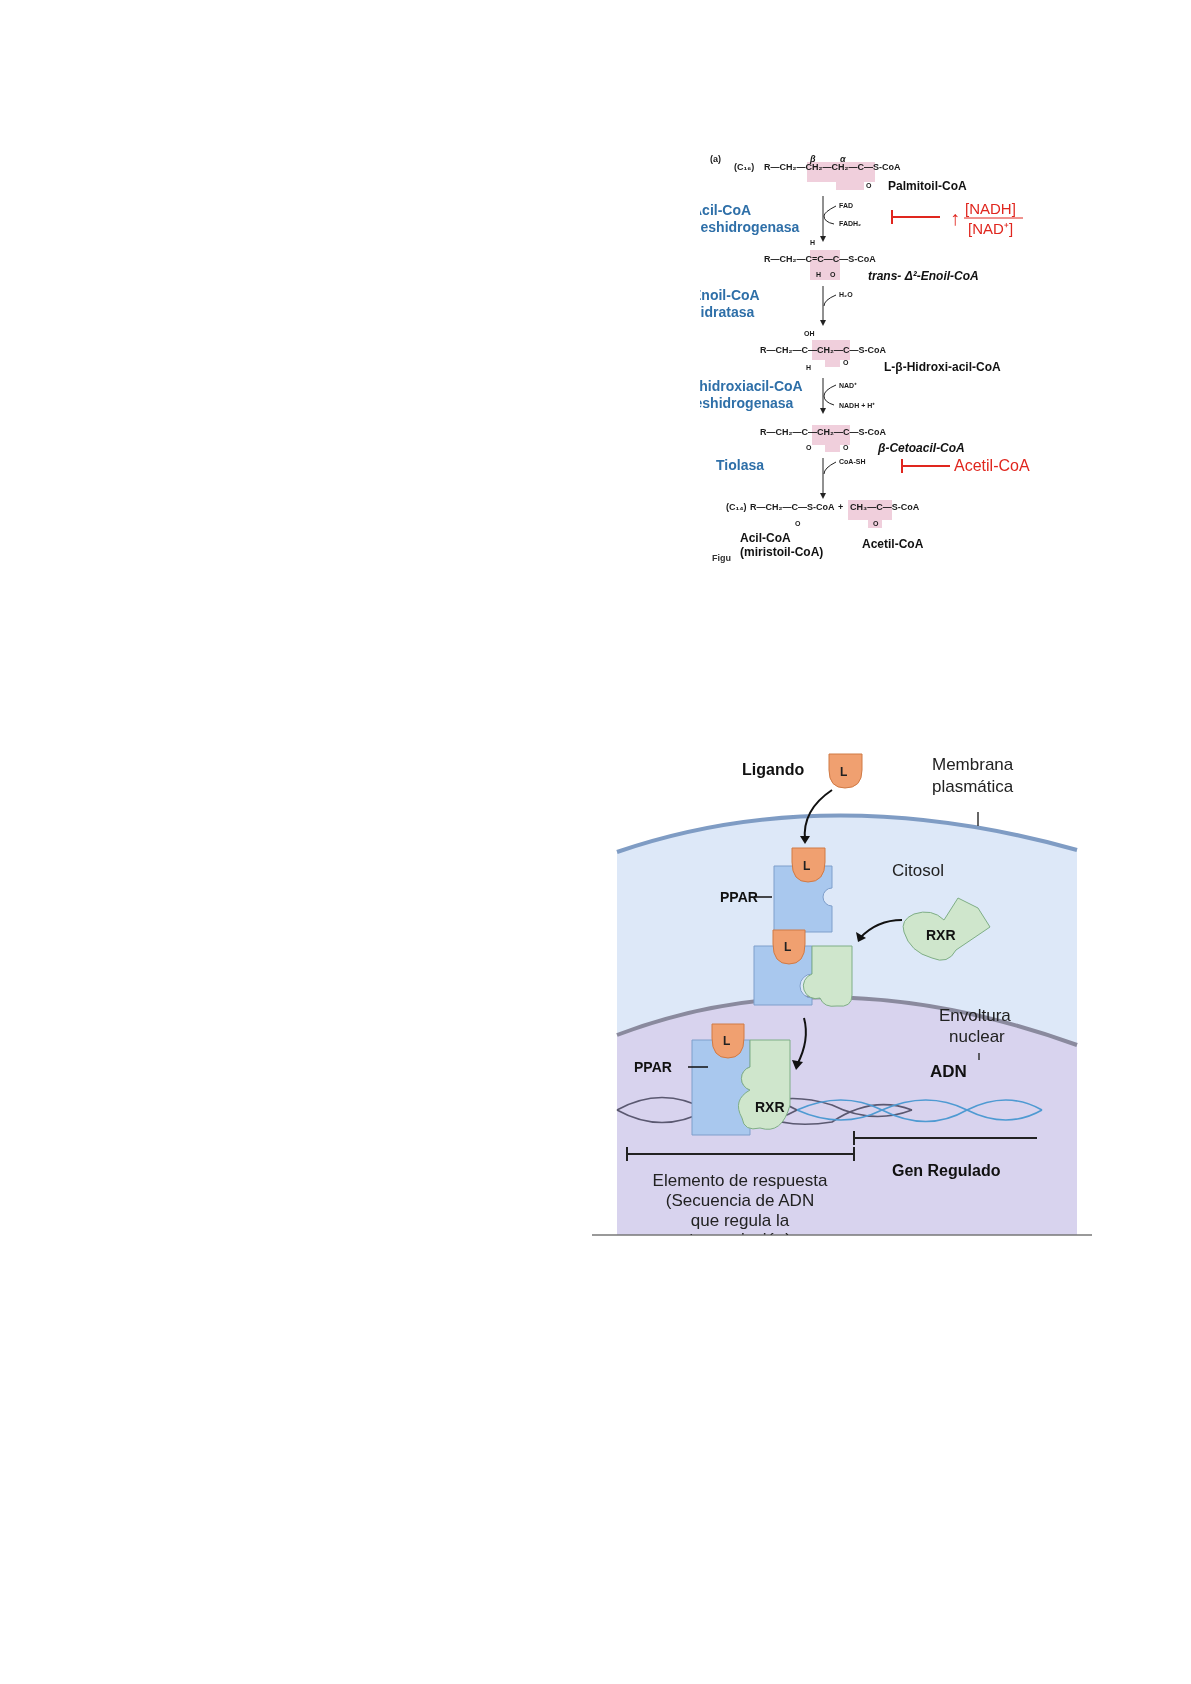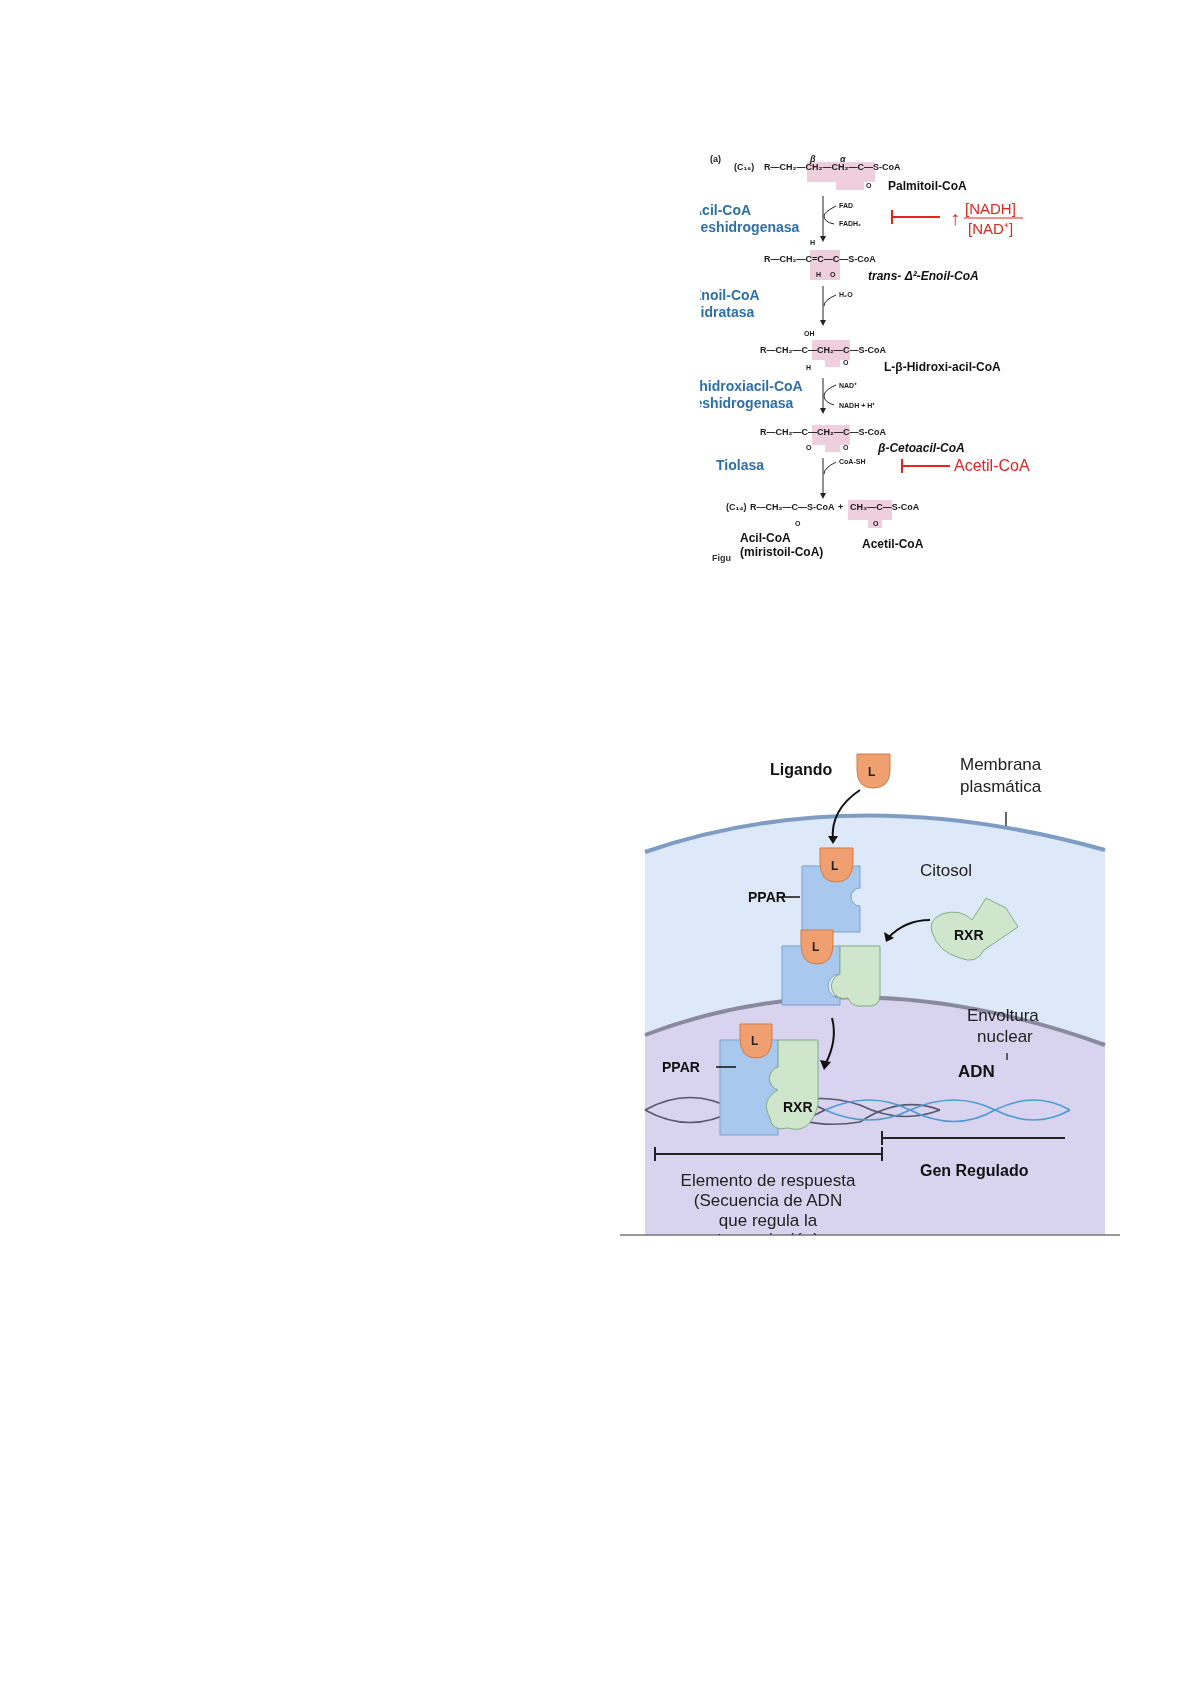--- a/index.html
+++ b/index.html
@@ -97,21 +97,21 @@
   <text x="150" y="360" class="chem">CH₃—C—S-CoA</text>
   <text x="95" y="376" class="chemsm">O</text>
   <text x="173" y="376" class="chemsm">O</text>
   <text x="40" y="392" class="prod">Acil-CoA</text>
   <text x="40" y="406" class="prod">(miristoil-CoA)</text>
   <text x="162" y="398" class="prod">Acetil-CoA</text>
   <text x="12" y="411" font-size="9" font-weight="bold" fill="#333">Figu</text>
 </svg>
 </div>
 
-<div class="fig" style="left:620px;top:740px;width:500px;height:560px;">
+<div class="fig" style="left:592px;top:740px;width:500px;height:560px;">
 <svg width="500" height="560" viewBox="0 0 500 560">
 
   <path d="M25 112 Q235 40 485 110 L485 495 L25 495 Z" fill="#dde8f8"></path>
   <path d="M25 112 Q235 40 485 110" fill="none" stroke="#7f9cc4" stroke-width="4"></path>
 
   <path d="M25 295 Q235 215 485 305 L485 495 L25 495 Z" fill="#d8d3ee"></path>
   <path d="M25 295 Q235 215 485 305" fill="none" stroke="#8a8a9e" stroke-width="4"></path>
   <line x1="-5" y1="495" x2="510" y2="495" stroke="#777" stroke-width="1.5"></line>
 
   <text x="150" y="35" class="lblb" font-size="17">Ligando</text>

